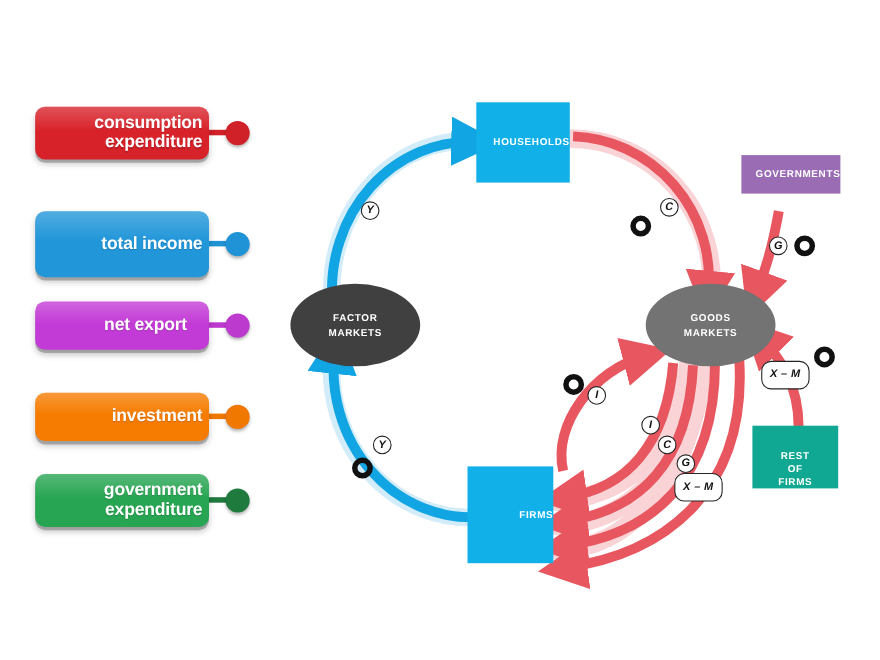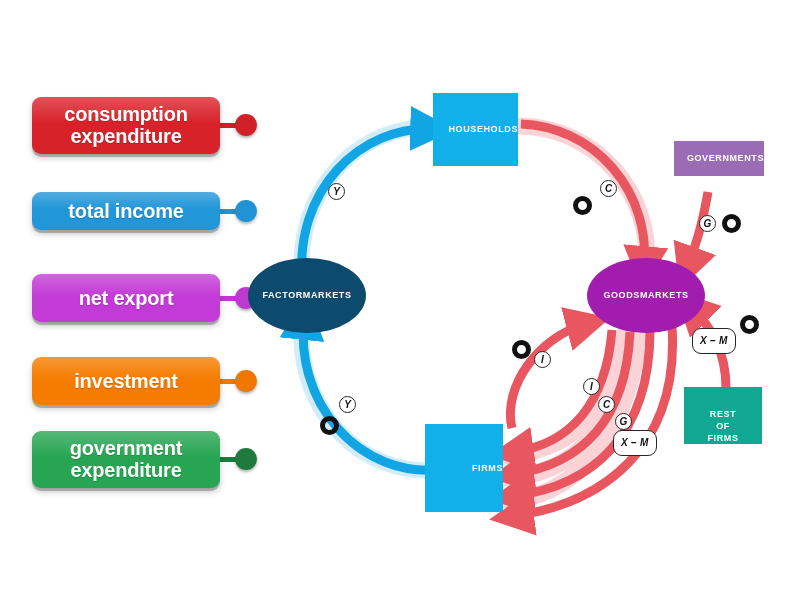--- a/index.html
+++ b/index.html
@@ -24,27 +24,27 @@
     left: 0; top: 0;
     width: 240px; height: 600px;
   }
   .chip-wrap {
     position: absolute;
     left: 32px;
     display: flex;
     align-items: center;
   }
   .chip {
-    width: 188px;
+    width: 158px;
     border-radius: 9px;
     color: #ffffff;
     font-weight: bold;
-    font-size: 20px;
+    font-size: 16px;
     line-height: 1.12;
-    text-align: center;
+    text-align: right;
     padding: 9px 6px;
     letter-spacing: -0.2px;
     position: relative;
     box-shadow: 0 3px 0 rgba(0,0,0,0.22), 0 4px 6px rgba(0,0,0,0.22);
     text-shadow: 0 1px 1px rgba(0,0,0,0.18);
     cursor: grab;
     user-select: none;
   }
   .chip::after {
     content: "";
@@ -158,31 +158,31 @@
         <div>consumption</div>
         <div>expenditure</div>
       </div>
       <div class="connector">
         <div class="conn-stem" style="background:#d02028"></div>
         <div class="conn-dot" style="background:#d02028"></div>
       </div>
     </div>
 
     <div class="chip-wrap" style="top:192px">
-      <div class="chip" style="background:#2196d9;padding:8px 6px">
+      <div class="chip" style="background:#2196d9;padding:21px 6px">
         <div>total income</div>
       </div>
       <div class="connector">
         <div class="conn-stem" style="background:#1f93d6"></div>
         <div class="conn-dot" style="background:#1f93d6"></div>
       </div>
     </div>
 
     <div class="chip-wrap" style="top:274px">
-      <div class="chip" style="background:#c33bd6;padding:13px 6px">
+      <div class="chip" style="background:#c33bd6;padding:13px 20px">
         <div>net export</div>
       </div>
       <div class="connector">
         <div class="conn-stem" style="background:#bd3acf"></div>
         <div class="conn-dot" style="background:#bd3acf"></div>
       </div>
     </div>
 
     <div class="chip-wrap" style="top:357px">
       <div class="chip" style="background:#f57c00;padding:13px 6px">
@@ -263,26 +263,26 @@
     <div class="node-box" style="left:434px;top:141px;width:90px;height:35px;background:#9a6cb4">
       <span>GOVERNMENTS</span>
     </div>
 
     <div class="node-box" style="left:444px;top:387px;width:78px;height:57px;background:#10a893;flex-direction:column">
       <span>REST</span>
       <span>OF</span>
       <span>FIRMS</span>
     </div>
 
-    <div class="ellipse-node" style="left:8px;top:258px;width:118px;height:75px;background:#0c4a6e;">
+    <div class="ellipse-node" style="left:24px;top:258px;width:118px;height:75px;background:#404040;flex-direction:column">
       <span>FACTOR</span>
       <span>MARKETS</span>
     </div>
 
-    <div class="ellipse-node" style="left:347px;top:258px;width:118px;height:75px;background:#a21caf;flex-direction:row">
+    <div class="ellipse-node" style="left:347px;top:258px;width:118px;height:75px;background:#737373;flex-direction:column">
       <span>GOODS</span>
       <span>MARKETS</span>
     </div>
 
     <div class="badge round" style="left:88px;top:183px">Y</div>
     <div class="badge round" style="left:99px;top:396px">Y</div>
     <div class="badge round" style="left:360px;top:180px">C</div>
     <div class="badge round" style="left:459px;top:215px">G</div>
     <div class="badge pill" style="left:452px;top:328px">X – M</div>
     <div class="badge round" style="left:294px;top:351px">I</div>

